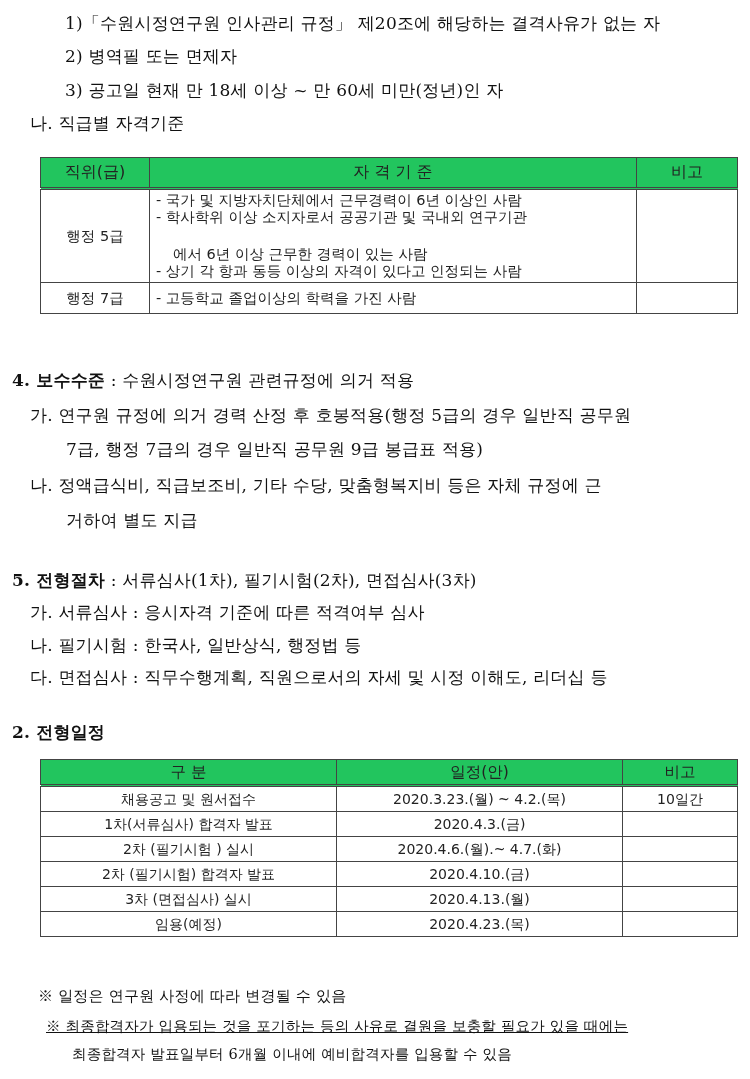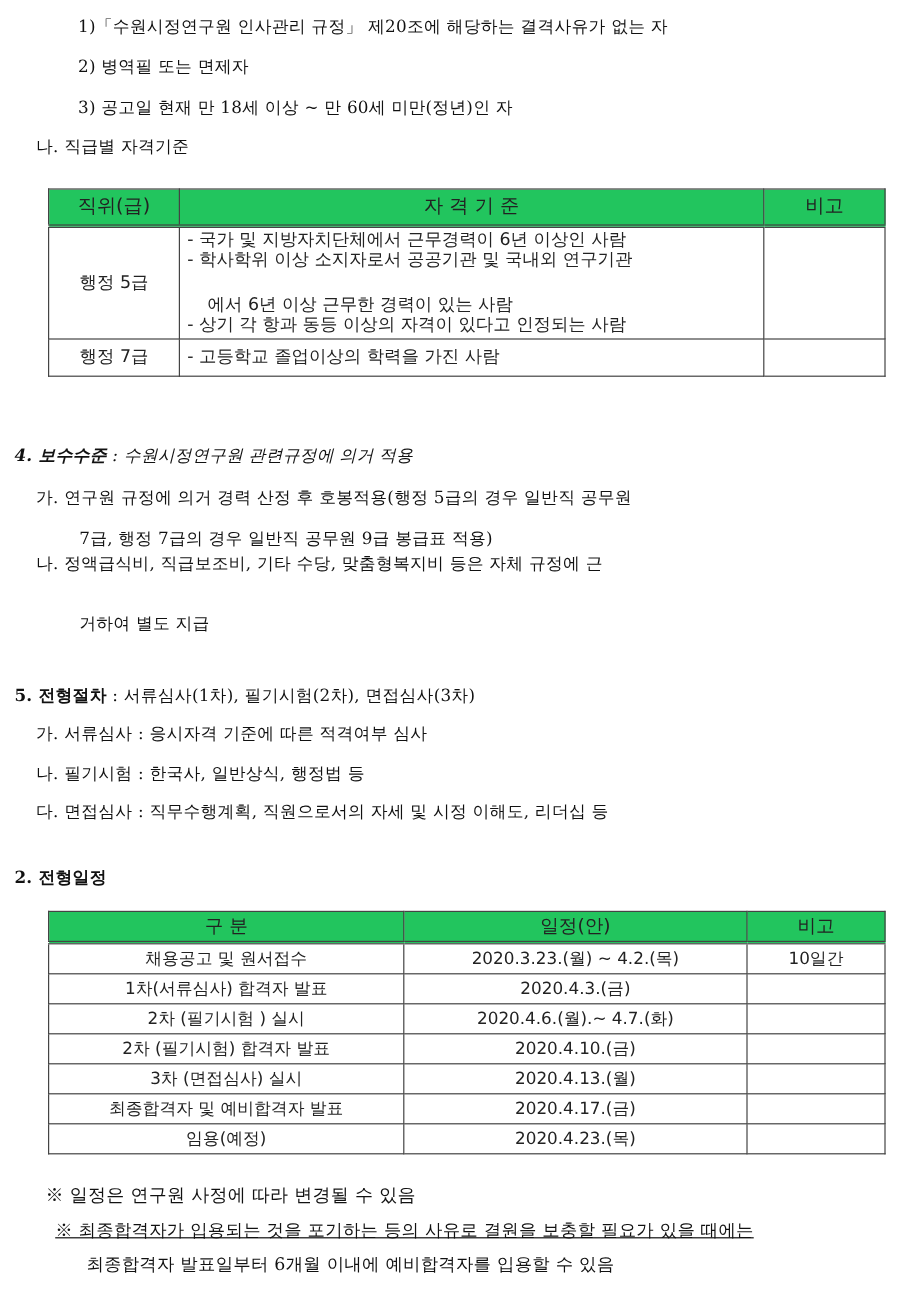--- a/index.html
+++ b/index.html
@@ -1,18 +1,18 @@
 <!DOCTYPE html>
 <html><head>
 <meta charset="utf-8">
 <style>
   html, body { margin:0; padding:0; background:#ffffff; }
   body { width:750px; height:1079px; position:relative; overflow:hidden;
          font-family:"DejaVu Serif","Liberation Serif",serif; color:#111; }
-  .line { position:absolute; white-space:nowrap; font-size:14px; line-height:22px; letter-spacing:0.2px; }
+  .line { position:absolute; white-space:nowrap; font-size:17px; line-height:22px; letter-spacing:0.2px; }
   .bold { font-weight:bold; }
   table { position:absolute; border-collapse:collapse; font-family:"DejaVu Sans","Liberation Sans",sans-serif; color:#222; }
   td, th { border:1px solid #444; padding:0 6px; }
   th { background:#22c55e; font-weight:normal; font-size:16px; }
   thead tr th { border-bottom:3px double #444; }
   #t1 { left:40px; top:157px; width:698px; }
   #t1 th { height:29px; }
   #t1 td { font-size:14.5px; line-height:17px; }
   #t1 .c1 { width:96px; text-align:center; }
   #t1 .c3 { width:88px; }
@@ -56,24 +56,24 @@
     <tr class="r2">
       <td class="c1">행정 7급</td>
       <td class="crit">
         <div>- 고등학교 졸업이상의 학력을 가진 사람</div>
       </td>
       <td class="c3"></td>
     </tr>
   </tbody>
 </table>
 
-<div class="line" style="left:12px;top:369px;font-style:italic;"><span class="bold">4. 보수수준</span><span> : 수원시정연구원 관련규정에 의거 적용</span></div>
+<div class="line" style="left:12px;top:369px;"><span class="bold">4. 보수수준</span><span> : 수원시정연구원 관련규정에 의거 적용</span></div>
 <div class="line" style="left:30px;top:404px;">가. 연구원 규정에 의거 경력 산정 후 호봉적용(행정 5급의 경우 일반직 공무원</div>
 <div class="line" style="left:66px;top:438px;">7급, 행정 7급의 경우 일반직 공무원 9급 봉급표 적용)</div>
-<div class="line" style="left:30px;top:459px;">나. 정액급식비, 직급보조비, 기타 수당, 맞춤형복지비 등은 자체 규정에 근</div>
+<div class="line" style="left:30px;top:474px;">나. 정액급식비, 직급보조비, 기타 수당, 맞춤형복지비 등은 자체 규정에 근</div>
 <div class="line" style="left:66px;top:509px;">거하여 별도 지급</div>
 
 <div class="line" style="left:12px;top:569px;"><span class="bold">5. 전형절차</span><span> : 서류심사(1차), 필기시험(2차), 면접심사(3차)</span></div>
 <div class="line" style="left:30px;top:601px;">가. 서류심사 : 응시자격 기준에 따른 적격여부 심사</div>
 <div class="line" style="left:30px;top:634px;">나. 필기시험 : 한국사, 일반상식, 행정법 등</div>
 <div class="line" style="left:30px;top:666px;">다. 면접심사 : 직무수행계획, 직원으로서의 자세 및 시정 이해도, 리더십 등</div>
 
 <div class="line bold" style="left:12px;top:721px;">2. 전형일정</div>
 
 <table id="t2">
@@ -104,25 +104,20 @@
       <td class="c1">2차 (필기시험) 합격자 발표</td>
       <td class="c2">2020.4.10.(금)</td>
       <td></td>
     </tr>
     <tr>
       <td class="c1">3차 (면접심사) 실시</td>
       <td class="c2">2020.4.13.(월)</td>
       <td></td>
     </tr>
     <tr>
-      <td class="c1">최종합격자 및 예비합격자 발표</td>
-      <td class="c2">2020.4.17.(금)</td>
-      <td></td>
-    </tr>
-    <tr>
       <td class="c1">임용(예정)</td>
       <td class="c2">2020.4.23.(목)</td>
       <td></td>
     </tr>
   </tbody>
 </table>
 
 <div class="line" style="left:38px;top:985px;font-size:15px;">※ 일정은 연구원 사정에 따라 변경될 수 있음</div>
 <div class="line" style="left:46px;top:1015px;font-size:14.5px;text-decoration:underline;">※ 최종합격자가 입용되는 것을 포기하는 등의 사유로 결원을 보충할 필요가 있을 때에는</div>
 <div class="line" style="left:72px;top:1043px;font-size:14.5px;">최종합격자 발표일부터 6개월 이내에 예비합격자를 입용할 수 있음</div>

